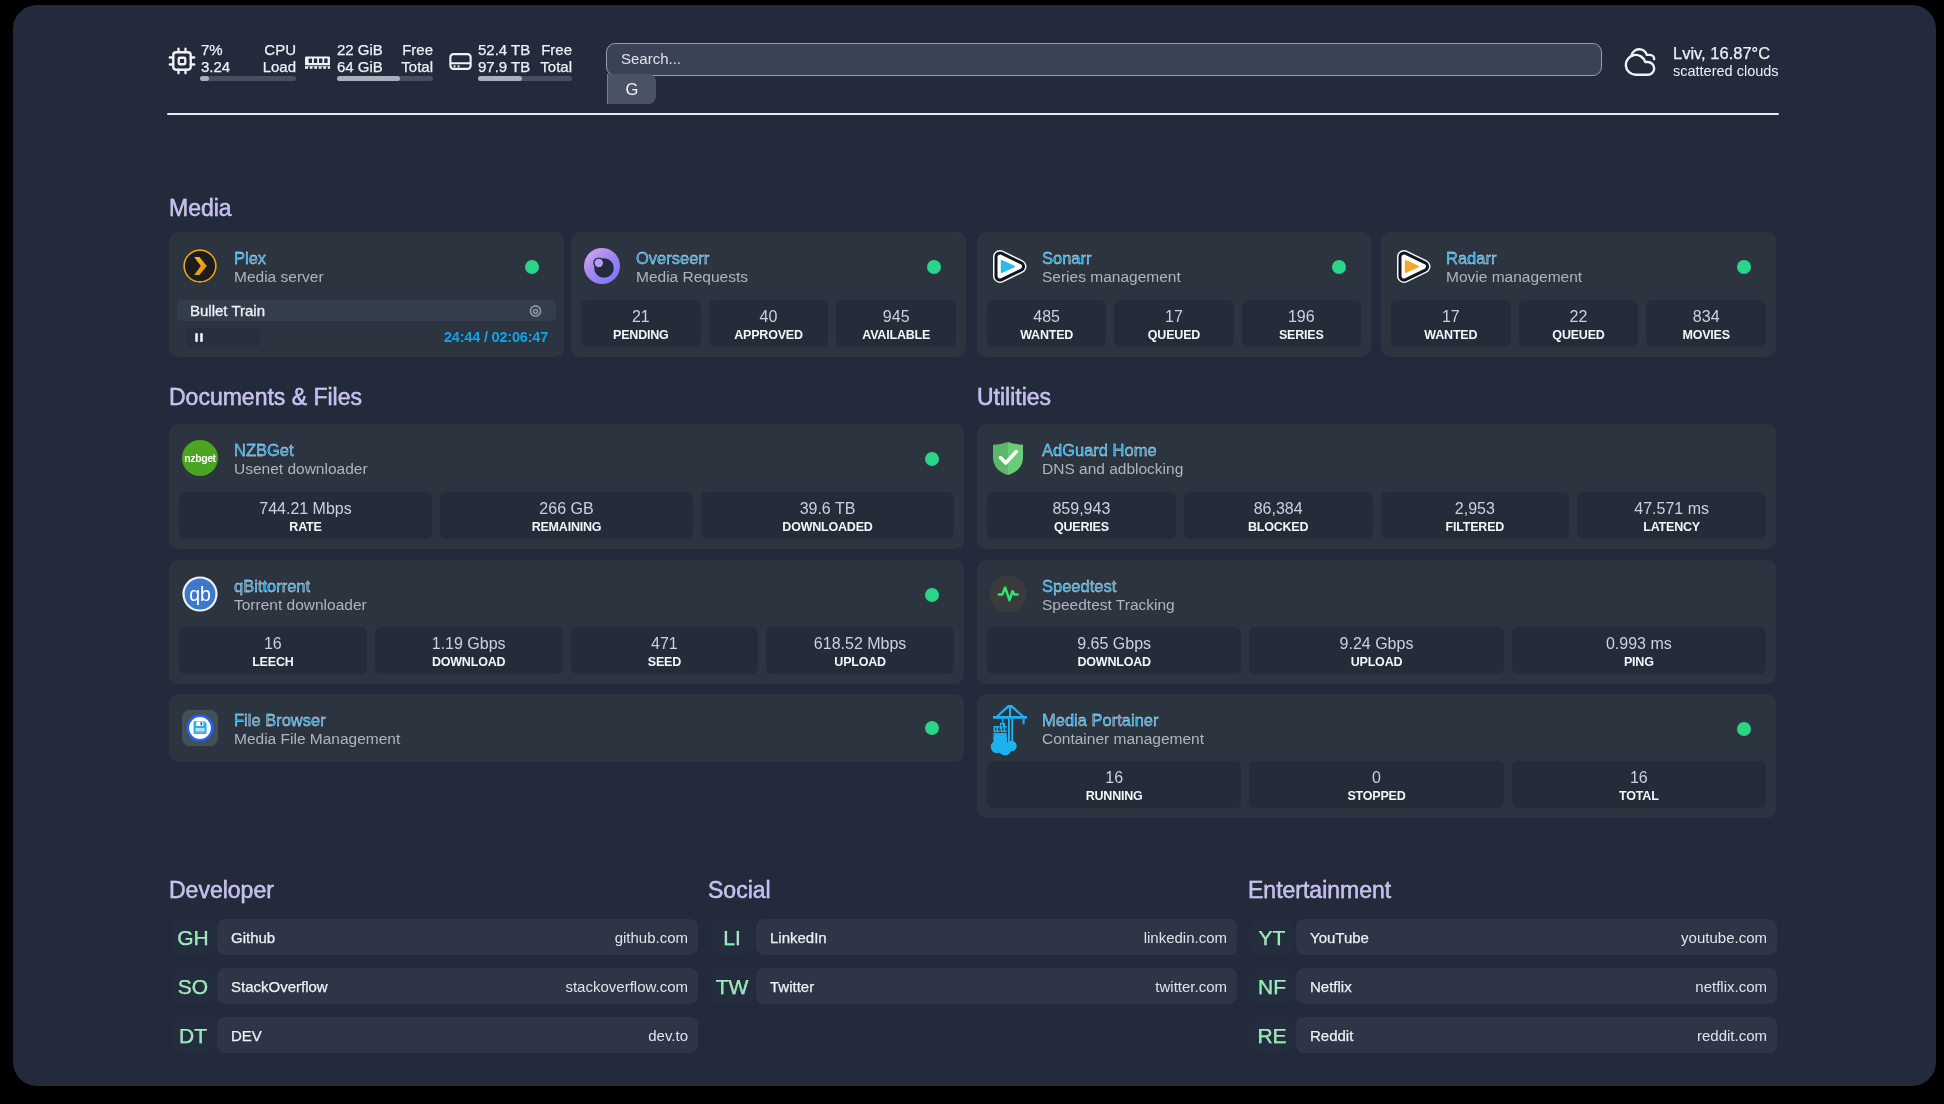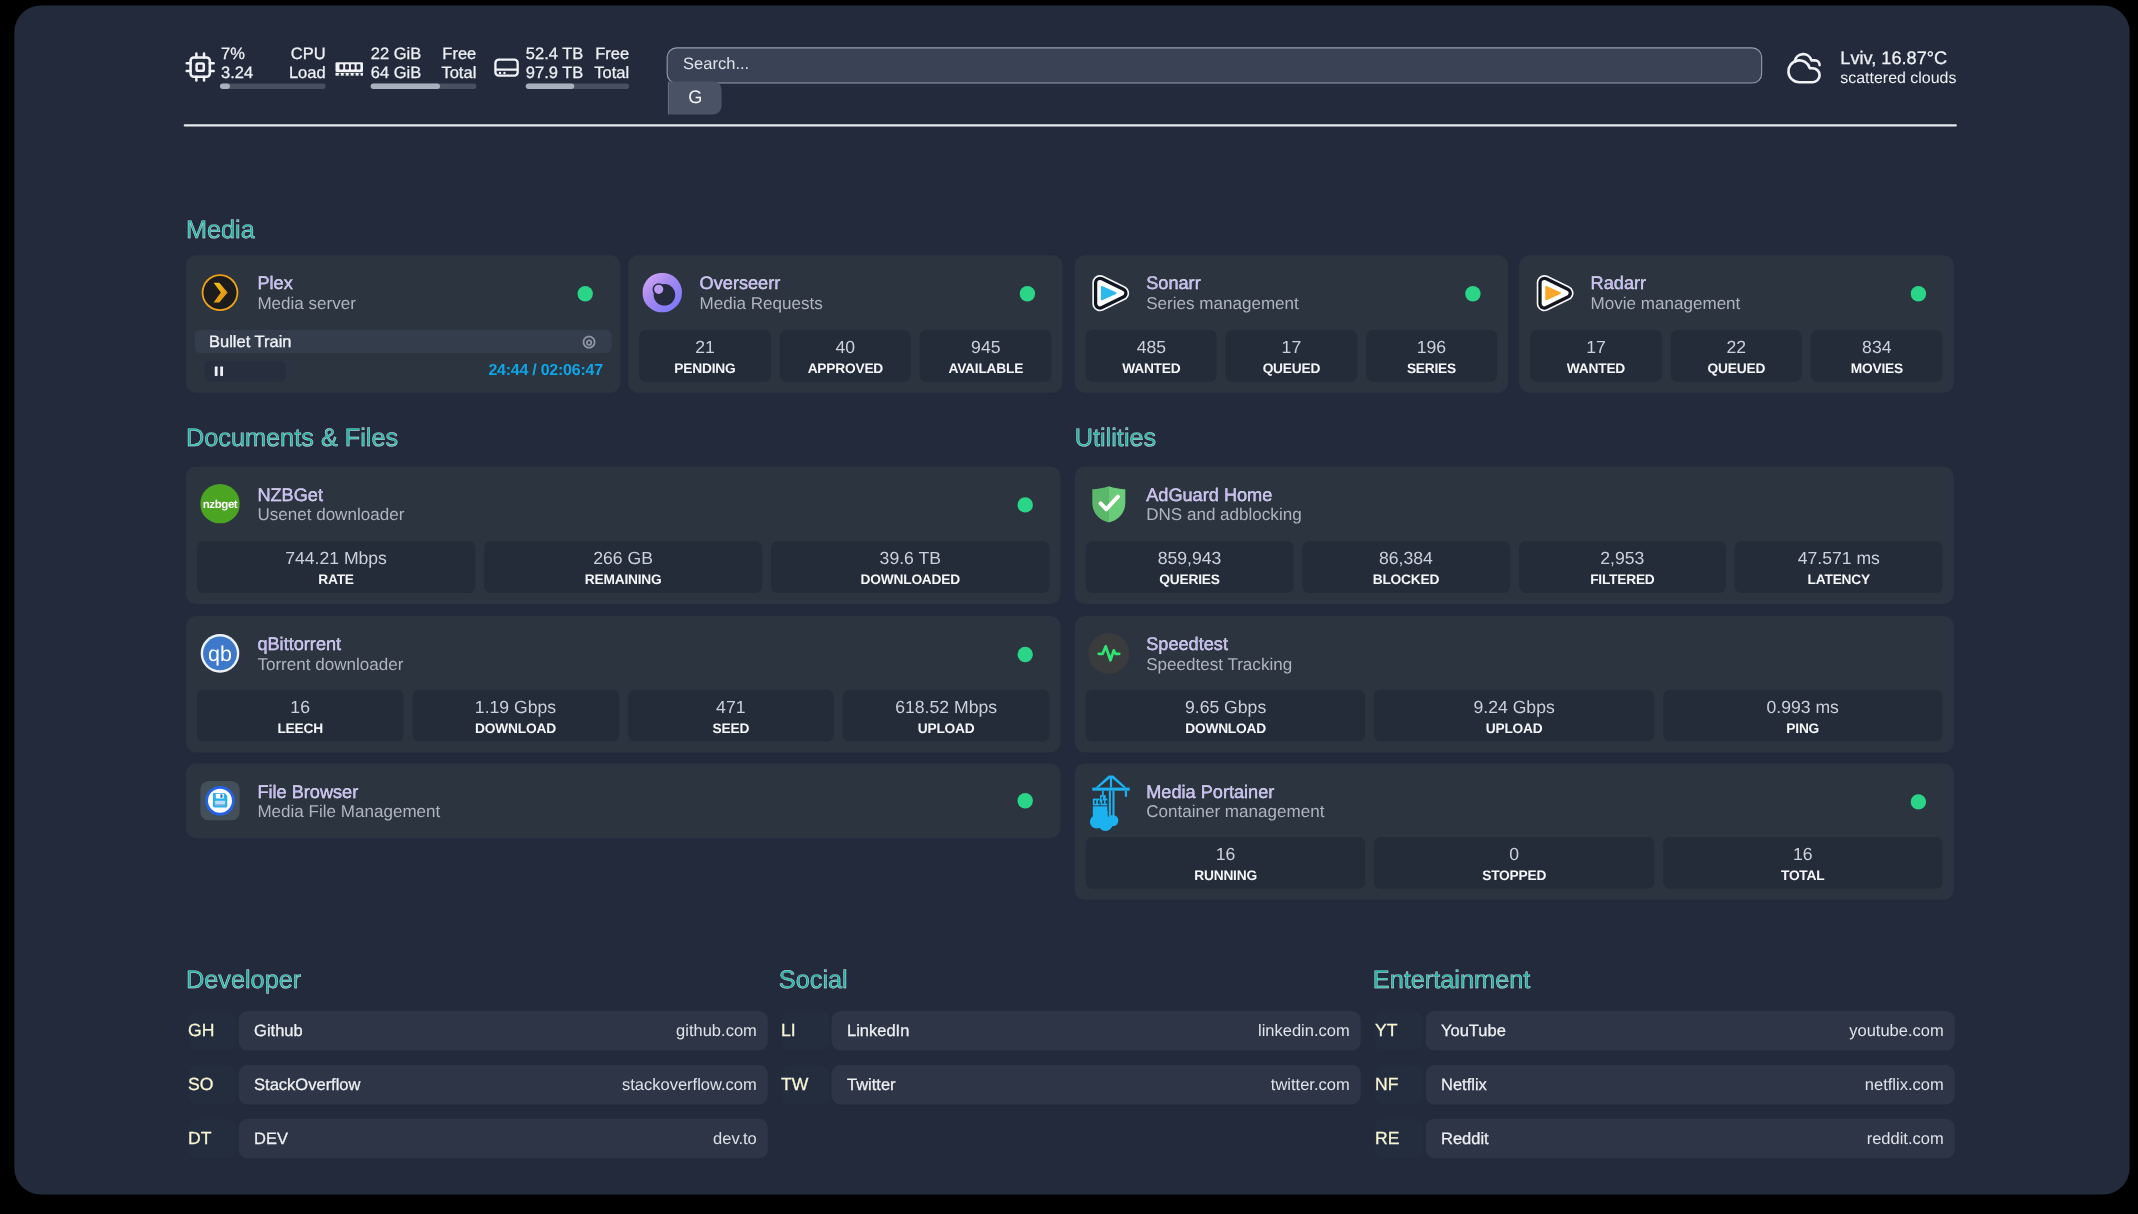--- a/index.html
+++ b/index.html
@@ -20,44 +20,44 @@
 
 
 #wx { position:absolute; left:1660px; top:38px; width:106px; text-align:left; color:#eef1f4; }
 #wx .l1 { font-size:16.5px; line-height:20px; -webkit-text-stroke:0.25px #eef1f4; }
 #wx .l2 { font-size:14.5px; line-height:17px; }
 
 
 #divider { position:absolute; left:154px; top:107.5px; width:1612px; height:2.5px; background:#e8ebf0; border-radius:1px; }
 
 
-.stitle { position:absolute; color:#14b8a6; font-size:23px; -webkit-text-stroke:0.4px #dde1e8; }
+.stitle { position:absolute; color:#c4b5fd; font-size:23px; -webkit-text-stroke:0.4px #dde1e8; }
 
 
 .card { position:absolute; background:#2c3440; border-radius:9px; }
 .chead { position:absolute; left:13px; top:16px; display:flex; }
 .cicon { width:36px; height:36px; flex:0 0 36px; }
 .ctext { margin-left:16px; padding-top:0px; }
-.ctitle { color:#c4b5fd; font-size:16.5px; line-height:20px; -webkit-text-stroke:0.3px #f0f2f6; }
+.ctitle { color:#0ea5e9; font-size:16.5px; line-height:20px; -webkit-text-stroke:0.3px #f0f2f6; }
 .csub { color:#aeb5c0; font-size:15.5px; line-height:17.5px; }
 .dot { position:absolute; width:14px; height:14px; border-radius:50%; background:#2bd588; top:28px; right:25px; }
 .srow { position:absolute; left:10px; right:10px; bottom:10px; display:flex; gap:8px; }
 .sbox { flex:1; background:#242c3a; border-radius:6px; height:47px; text-align:center; padding-top:7px; }
 .snum { color:#ccd2db; font-size:16px; line-height:20px; }
 .slab { color:#f4f6f8; font-size:12.5px; font-weight:bold; line-height:17px; letter-spacing:-0.2px; }
 
 
 .brow { position:absolute; left:8px; top:68px; width:379px; height:21px; background:#343d4b; border-radius:5px; color:#f0f2f6; font-size:15px; line-height:21px; padding-left:13px; -webkit-text-stroke:0.3px #f0f2f6; }
 .prow { position:absolute; left:8px; top:95px; width:379px; height:22px; }
 .ppill { position:absolute; left:9px; top:1px; width:74px; height:19px; background:#272e3e; border-radius:5px; }
 .ptime { position:absolute; right:8px; top:2px; color:#0ea5e9; font-size:14.5px; font-weight:bold; letter-spacing:-0.2px; }
 
 
 .bk { position:absolute; height:36px; }
-.bk .ab { position:absolute; left:0; top:0; width:44px; height:36px; background:#242d3d; border-radius:8px; color:#fef9c3; font-size:16px; line-height:37px; -webkit-text-stroke:0.25px #eef1f4; }
+.bk .ab { position:absolute; left:0; top:0; width:44px; height:36px; background:#242d3d; border-radius:8px; color:#86efac; font-size:21px; text-align:center; line-height:37px; -webkit-text-stroke:0.25px #eef1f4; }
 .bk .pill { position:absolute; left:46px; right:0; top:0; height:36px; background:#2d3546; border-radius:8px; }
 .bk .nm { position:absolute; left:14px; top:0; line-height:37px; color:#eef1f4; font-size:15px; -webkit-text-stroke:0.25px #eef1f4; }
 .bk .url { position:absolute; right:10px; top:0; line-height:37px; color:#dfe3e9; font-size:15px;text-align:center; }
 </style>
 </head>
 <body>
 <div id="frame">
 
   <div class="wicon" style="left:155px; top:42px;" id="ic-cpu"><svg width="28" height="28" viewBox="0 0 24 24" fill="none" stroke="#f0f2f5" stroke-width="2" stroke-linecap="round" stroke-linejoin="round">
         <rect x="4.5" y="4.5" width="15" height="15" rx="2.5"></rect>

